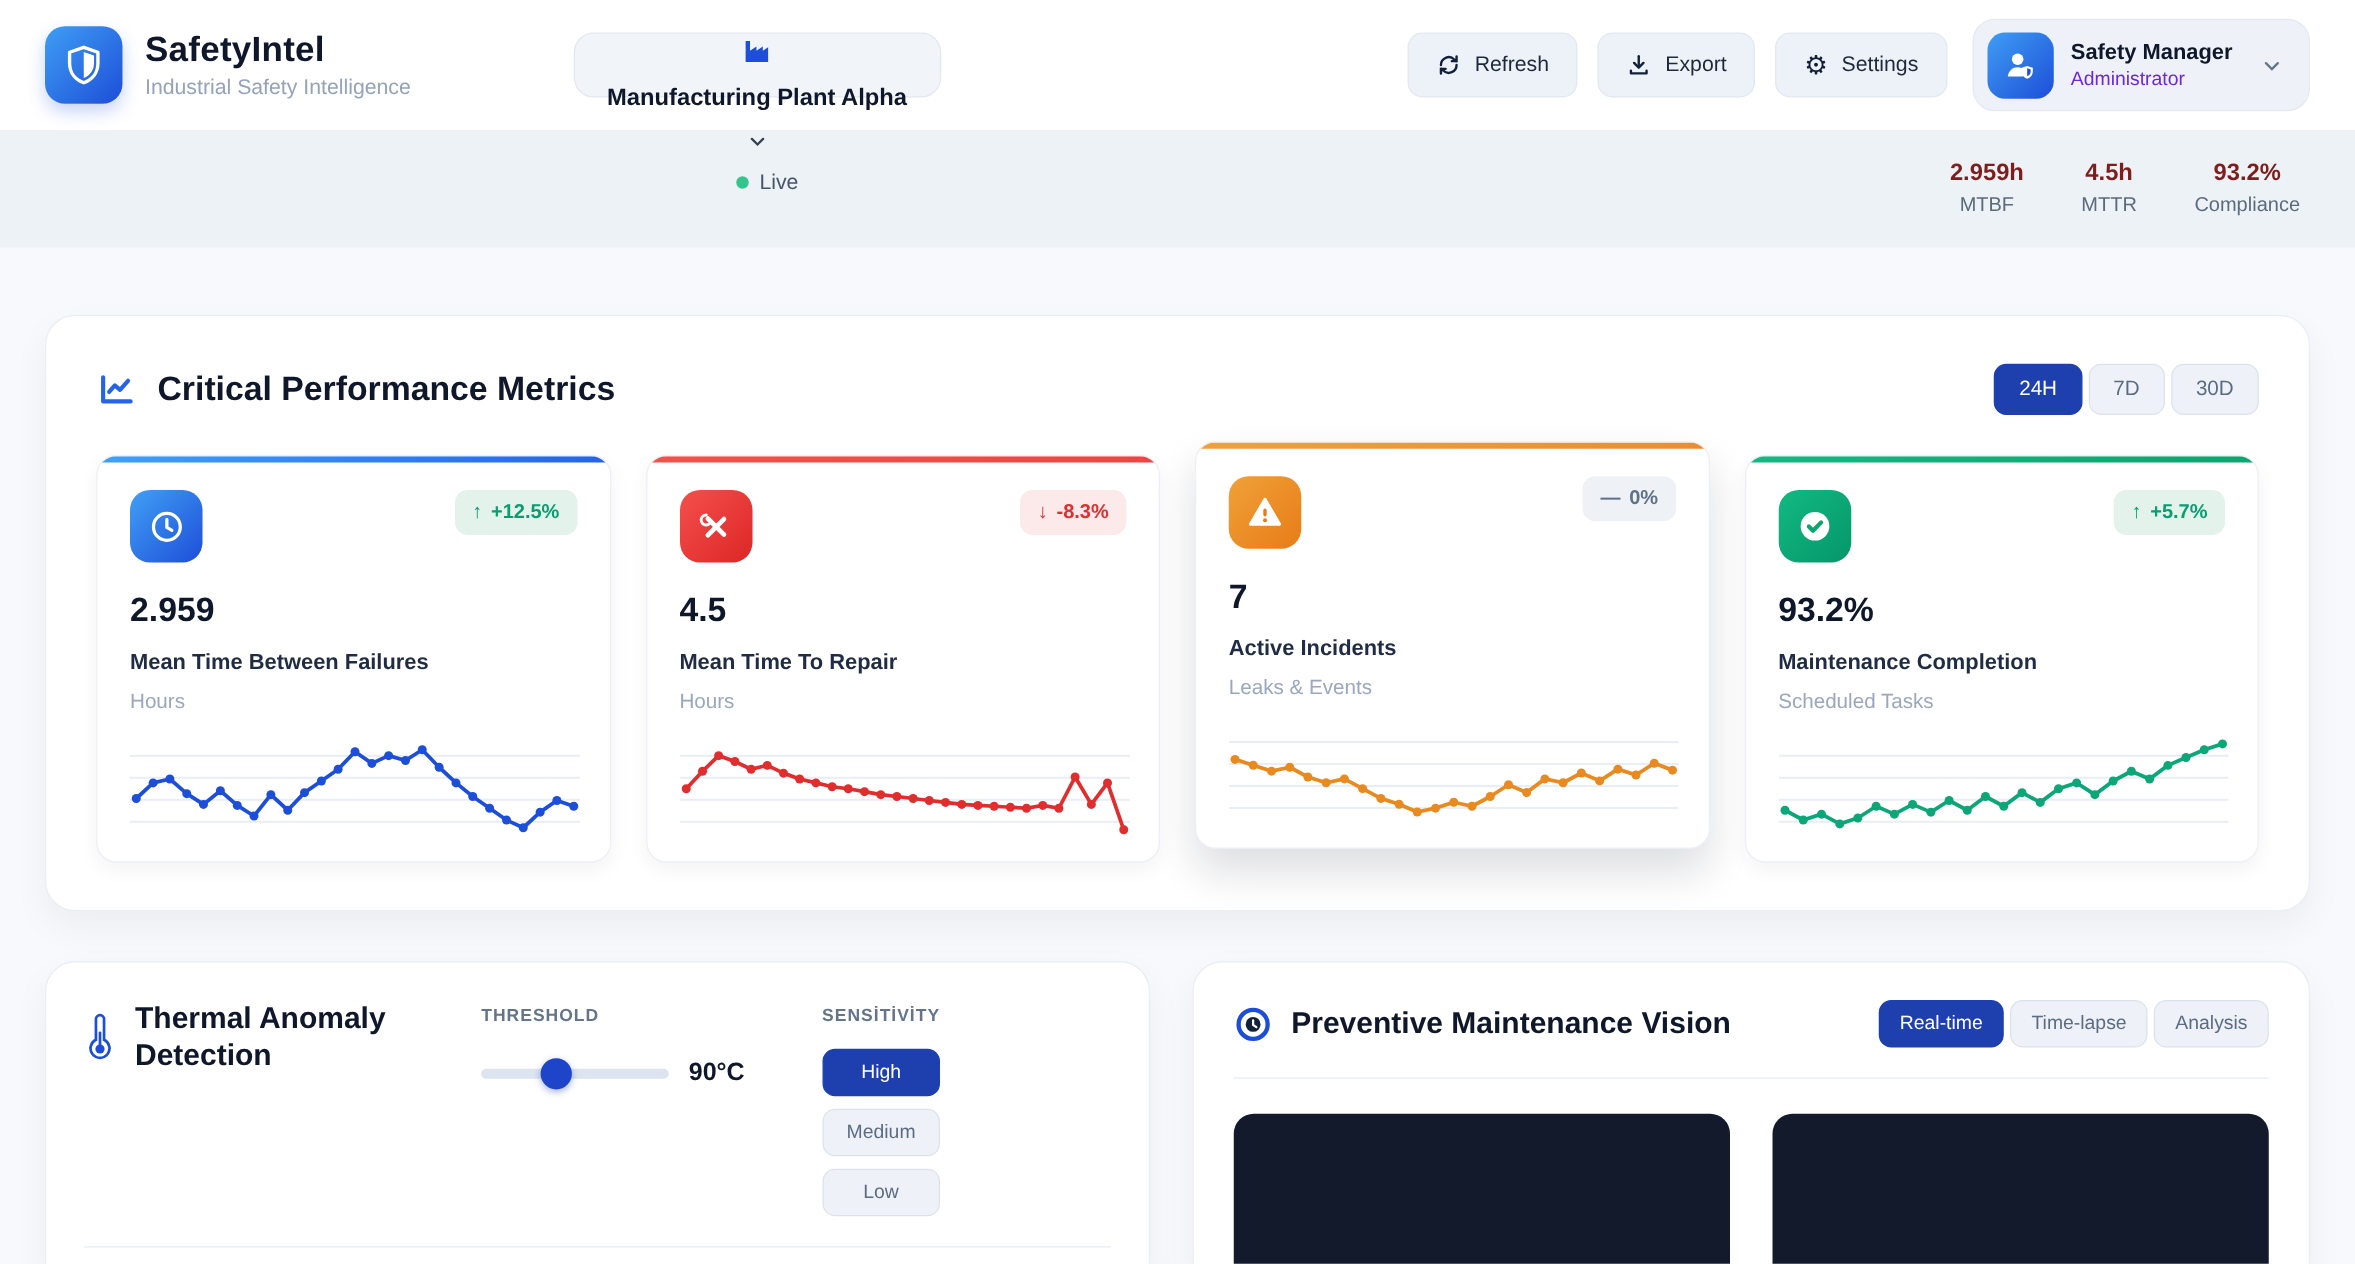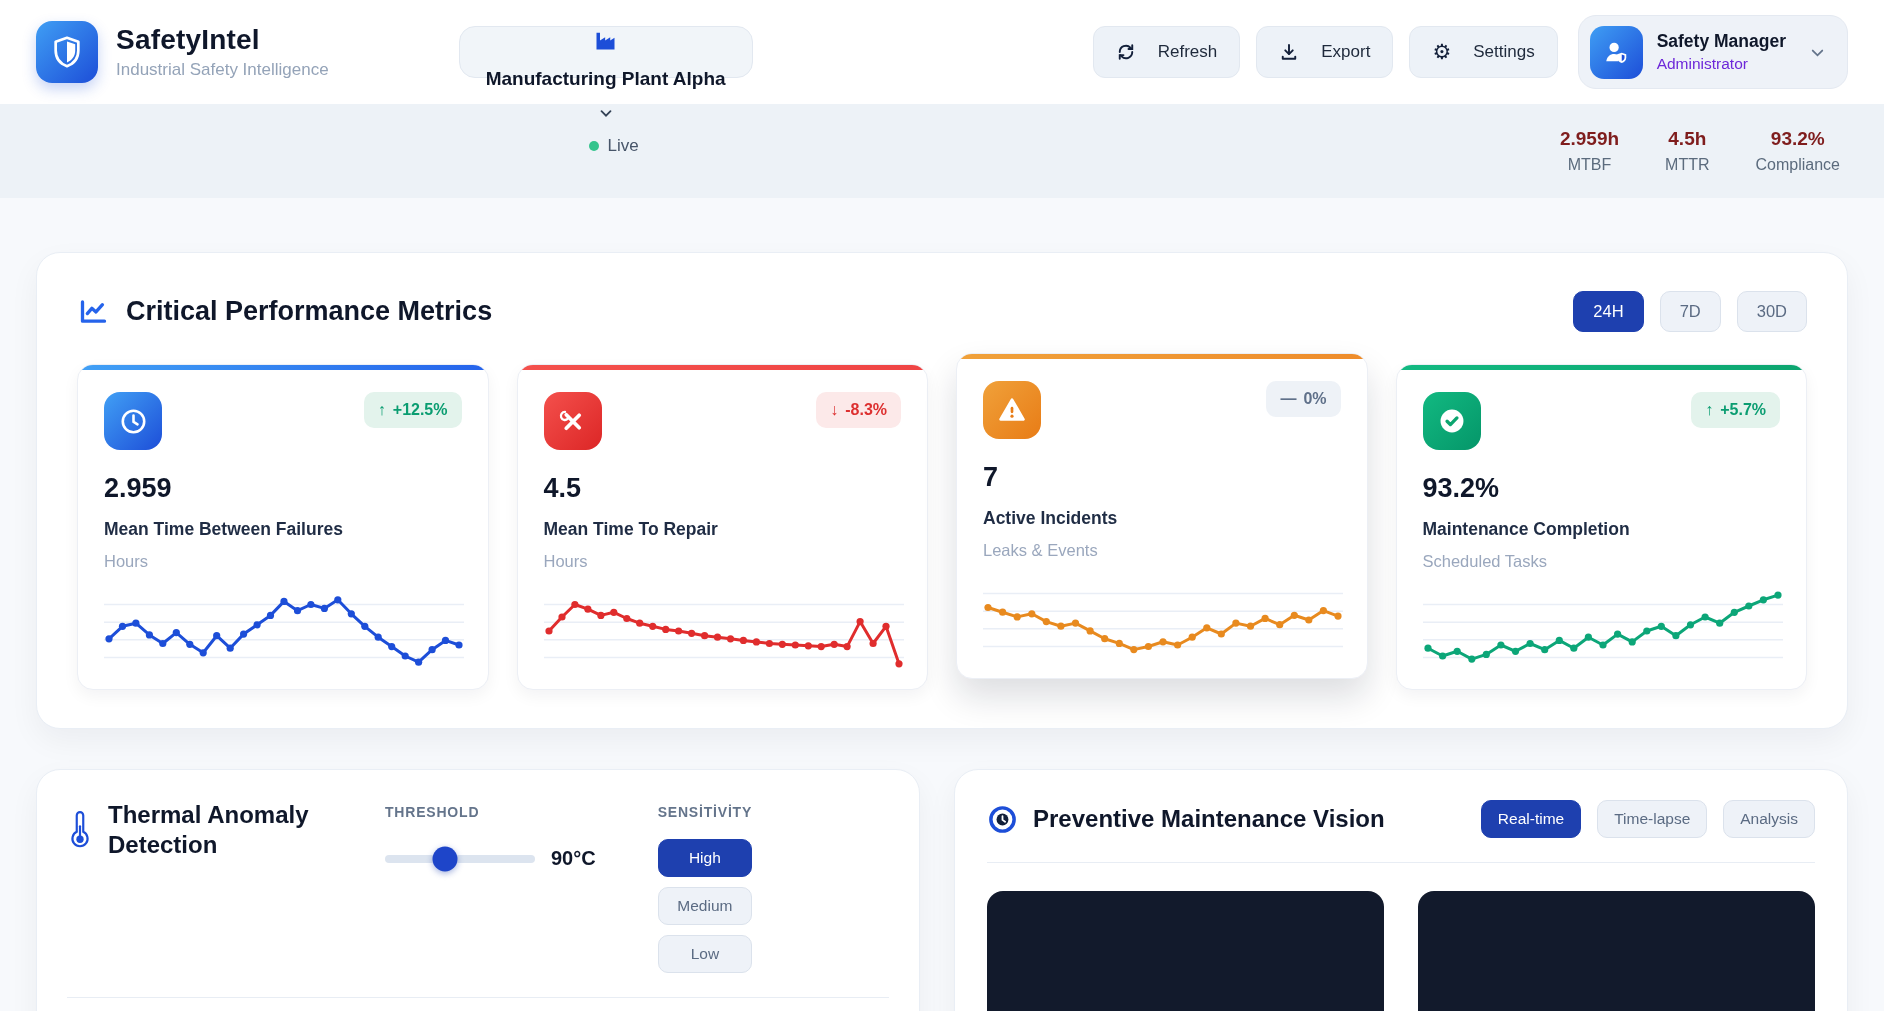--- a/index.html
+++ b/index.html
@@ -15,21 +15,21 @@
          display:flex; align-items:center; justify-content:center; box-shadow:0 6px 14px rgba(29,78,216,.25); }
   .brand-name{ font-size:28px; font-weight:800; letter-spacing:.2px; color:#0f172a; }
   .brand-tag{ font-size:17px; color:#94a3b8; margin-top:4px; }
   .plant{ margin-left:130px; height:52px; background:#f1f5f9; border:1px solid #e2e8f0; border-radius:16px;
           display:flex; align-items:center; gap:14px; padding:0 26px; cursor:pointer;flex-direction:column; }
   .plant-label{ font-size:19px; font-weight:700; color:#0f172a; }
   .live{ display:flex; align-items:center; gap:9px; margin-left:16px; }
   .live-dot{ width:10px; height:10px; border-radius:50%; background:#34c48d; }
   .live-text{ font-size:17px; color:#475569; }
   .actions{ margin-left:auto; display:flex; gap:16px; }
-  .hbtn{ height:52px; display:flex; align-items:center; gap:22px; background:#edf2f8; border:1px solid #e2e8f0;
+  .hbtn{ height:52px; display:flex; align-items:center; gap:11px; background:#edf2f8; border:1px solid #e2e8f0;
          border-radius:12px; padding:0 22px; font-size:17px; font-weight:500; color:#1e293b; cursor:pointer; }
   .profile{ margin-left:20px; height:74px; background:#eef2f8; border:1px solid #e4e9f1; border-radius:18px;
             display:flex; align-items:center; gap:14px; padding:0 20px 0 11px; cursor:pointer; }
   .avatar{ width:53px; height:53px; border-radius:14px; background:linear-gradient(135deg,#3f9ef4,#1d4ed8);
            display:flex; align-items:center; justify-content:center; }
   .profile-name{ font-size:17.5px; font-weight:700; color:#0f172a; }
   .profile-role{ font-size:15.5px; color:#6d28d9; margin-top:3px; }
   
   .statusbar{ height:94px; background:#edf2f7; display:flex; align-items:center; padding:0 44px; }
   .status-items{ display:flex; gap:50px; }
@@ -39,21 +39,21 @@
   .kpi-value{ font-size:19px; font-weight:700; color:#7f1d1d; }
   .kpi-label{ font-size:16px; color:#5b6b7d; margin-top:6px; }
   
   .main{ padding:54px 36px 0; }
   .panel{ background:#fff; border:1px solid #e9eef5; border-radius:24px;
           box-shadow:0 12px 30px rgba(15,23,42,.05); }
   .metrics{ padding:38px 40px; }
   .panel-head{ display:flex; align-items:center; justify-content:space-between; }
   .ph-title{ display:flex; align-items:center; gap:16px; }
   .ph-title h1{ font-size:27px; font-weight:800; color:#0f172a; }
-  .ranges{ display:flex; gap:16px; }
+  .ranges{ display:flex; gap:5px; }
   .pill{ padding:10px 19px; border-radius:10px; font-size:16.5px; background:#eef2f8; border:1px solid #dbe2ec;
          color:#5b6b83; cursor:pointer; }
   .pill.active{ background:#1e40af; border-color:#1e40af; color:#fff; font-weight:500; }
   
   .cards{ display:grid; grid-template-columns:repeat(4,1fr); gap:28px; margin-top:32px; }
   .mcard{ position:relative; background:#fff; border:1px solid #eceff5; border-radius:16px; overflow:hidden;
           padding:27px 26px 14px; box-shadow:0 6px 16px rgba(15,23,42,.05); cursor:pointer; }
   .mcard.elevated{ transform:translateY(-11px); box-shadow:0 18px 34px rgba(15,23,42,.14); }
   .mcard-top{ position:absolute; top:0; left:0; right:0; height:5px; }
   .mcard-head{ display:flex; align-items:flex-start; justify-content:space-between; }

